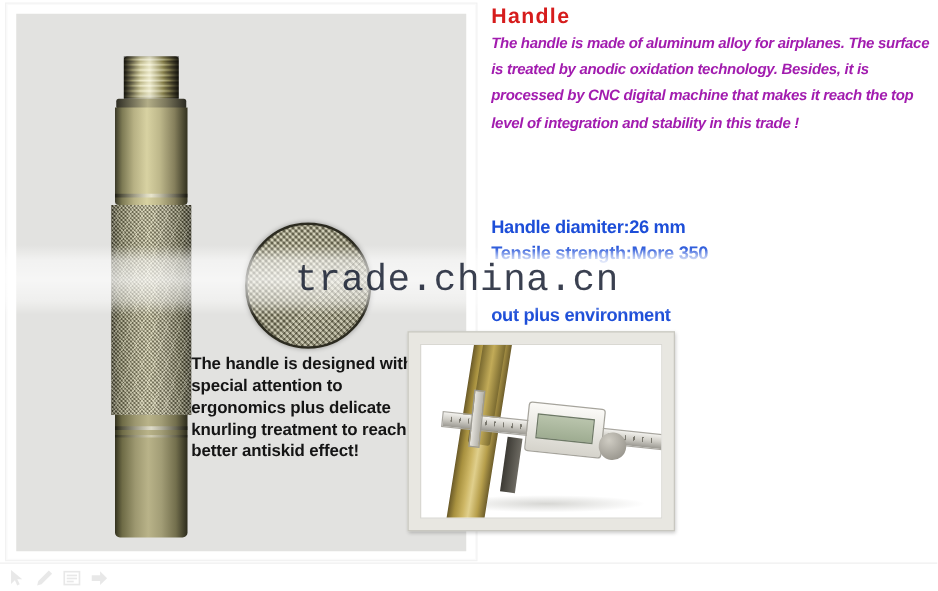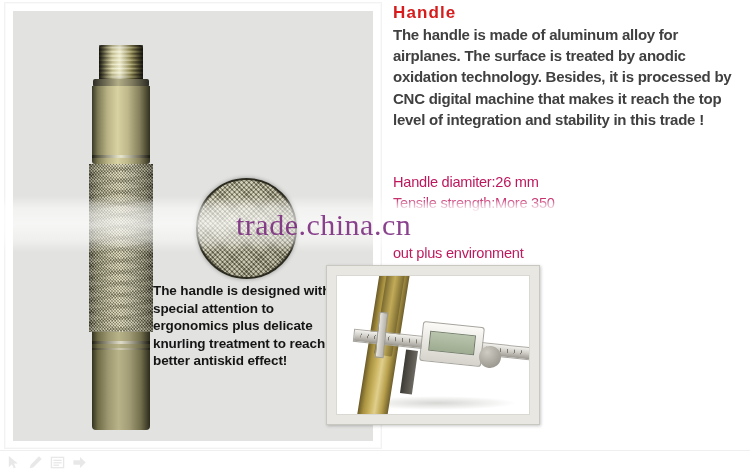--- a/index.html
+++ b/index.html
@@ -189,34 +189,35 @@
     font-size: 17px;
     font-weight: bold;
     color: #d61c1c;
     letter-spacing: 1.1px;
   }
   .right-body {
     position: absolute;
     left: 1px;
     top: 24px;
     width: 356px;
-    font-size: 15px;
+    font-size: 12px;
     font-weight: bold;
     line-height: 21.2px;
-    color: #404040;
+    color: #a21caf;
     letter-spacing: -0.25px;
+    font-style: italic;
   }
   .spec-line {
     position: absolute;
     left: 1px;
     width: 356px;
     font-size: 14.6px;
-    font-weight: normal;
+    font-weight: bold;
     line-height: 21px;
-    color: #be185d;
+    color: #1d4ed8;
     letter-spacing: -0.25px;
   }
   .spec-1 { top: 172px; }
   .spec-2 { top: 193px; }
   .spec-3 { top: 214px; color: rgba(19,19,19,.10); }
   .spec-4 { top: 243px; }
 
   
   .redact {
     position: absolute;
@@ -356,24 +357,24 @@
     height: 14px;
     background: radial-gradient(ellipse at center, rgba(120,120,110,.3), rgba(255,255,255,0) 70%);
   }
 
   
   .watermark {
     position: absolute;
     left: 236px;
     top: 208px;
     font-size: 30px;
-    color: #701a75;
+    color: #0f172a;
     opacity: .82;
     letter-spacing: 0.5px;
-    font-family: Liberation Serif, serif;
+    font-family: Liberation Mono, monospace;
     pointer-events: none;
     white-space: nowrap;
     text-align: center;
   }
   .wm-band {
     position: absolute;
     left: 0;
     top: 196px;
     width: 750px;
     height: 56px;

